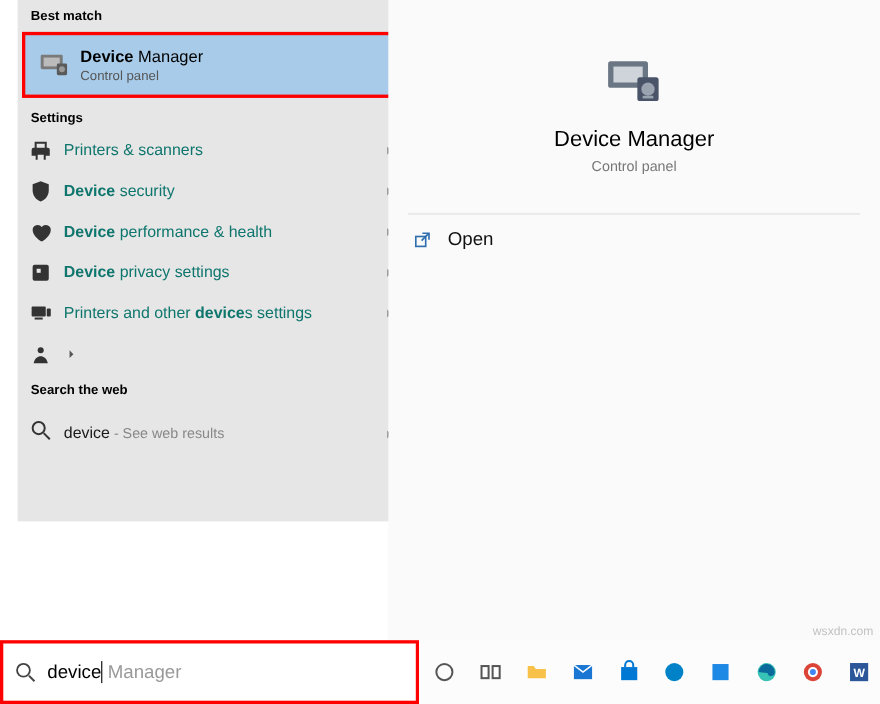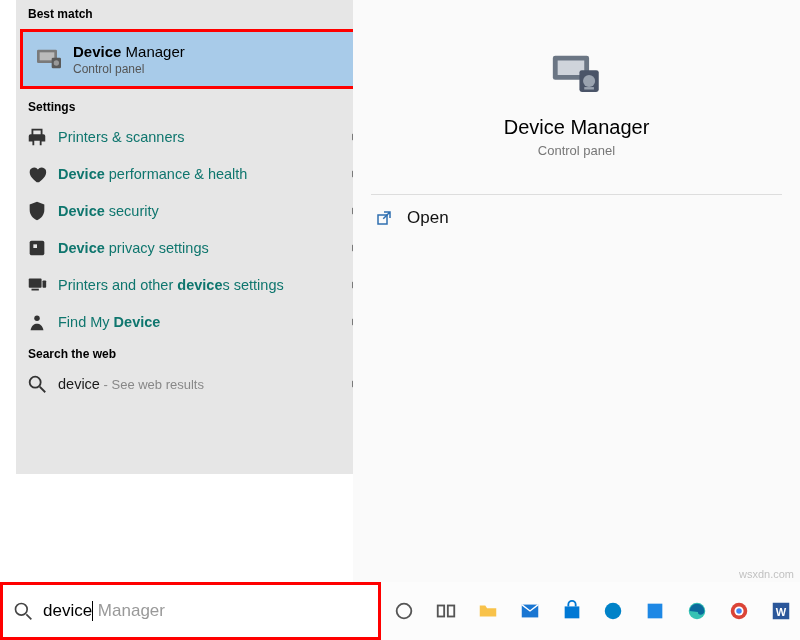--- a/index.html
+++ b/index.html
@@ -14,21 +14,21 @@
   .bm-title { font-size: 15px; color:#000; font-weight:400; }
   .bm-title b { font-weight:600; }
   .bm-sub { font-size: 12px; color:#555; margin-top:2px; }
 
   .row { display:flex; align-items:center; height:37px; padding:0 8px 0 10px; cursor:default; }
   .row-icon { width:22px; height:22px; margin-right:10px; display:flex; align-items:center; justify-content:center; fill:#333; }
   .row-label { flex:1; font-size:14.5px; color:#0f766e; }
   .row-label b { font-weight:600; }
   .chev { width:14px; height:14px; fill:#555; }
 
-  .web-row { display:flex; align-items:center; height:37px; padding:0 8px 0 10px; }
+  .web-row { display:flex; align-items:flex-end; height:37px; padding:0 8px 0 10px; }
   .web-label { flex:1; font-size:14.5px; color:#1a1a1a; }
   .web-sub { color:#888; font-size:13px; }
 
   
   .rp-icon { width:58px; height:58px; margin: 46px auto 12px auto; display:block; fill:#545f70; }
   .rp-title { text-align:center; font-size:20px; font-weight:400; color:#000; }
   .rp-sub { text-align:center; font-size:13px; color:#777; margin-top:4px; }
   .rp-divider { height:1px; background:#ddd; margin: 36px 18px 0 18px; }
   .rp-open { display:flex; align-items:center; height:46px; padding-left:22px; }
   .rp-open-icon { width:18px; height:18px; margin-right:14px; }
@@ -76,35 +76,35 @@
         </svg>
       </span>
     <span class="row-label"><span>Printers &amp; scanners</span></span>
     <svg class="chev" viewBox="0 0 24 24">
         <path d="M9 6l6 6-6 6"></path>
       </svg>
   </div>
   <div class="row">
     <span class="row-icon">
         <svg viewBox="0 0 24 24">
+          <path d="M12 2l8 3v6c0 5-3.4 9.3-8 11-4.6-1.7-8-6-8-11V5l8-3z"></path>
+        </svg>
+      </span>
+    <span class="row-label"><b>Device</b><span> security</span></span>
+    <svg class="chev" viewBox="0 0 24 24">
+        <path d="M9 6l6 6-6 6"></path>
+      </svg>
+  </div>
+  <div class="row">
+    <span class="row-icon">
+        <svg viewBox="0 0 24 24">
           <path d="M12 21s-8-5-8-11a5 5 0 019-3 5 5 0 019 3c0 6-8 11-8 11h-2z"></path>
         </svg>
       </span>
     <span class="row-label"><b>Device</b><span> performance &amp; health</span></span>
-    <svg class="chev" viewBox="0 0 24 24">
-        <path d="M9 6l6 6-6 6"></path>
-      </svg>
-  </div>
-  <div class="row">
-    <span class="row-icon">
-        <svg viewBox="0 0 24 24">
-          <path d="M12 2l8 3v6c0 5-3.4 9.3-8 11-4.6-1.7-8-6-8-11V5l8-3z"></path>
-        </svg>
-      </span>
-    <span class="row-label"><b>Device</b><span> security</span></span>
     <svg class="chev" viewBox="0 0 24 24">
         <path d="M9 6l6 6-6 6"></path>
       </svg>
   </div>
   <div class="row">
     <span class="row-icon">
         <svg viewBox="0 0 24 24">
           <rect x="4" y="4" width="16" height="16" rx="2"></rect>
           <rect x="8" y="8" width="4" height="4" fill="#e6e6e6"></rect>
         </svg>
@@ -127,21 +127,20 @@
         <path d="M9 6l6 6-6 6"></path>
       </svg>
   </div>
   <div class="row">
     <span class="row-icon">
         <svg viewBox="0 0 24 24">
           <circle cx="12" cy="8" r="3"></circle>
           <path d="M5 21c1-5 4-7 7-7s6 2 7 7H5z"></path>
         </svg>
       </span>
-    <span class="row-label"><span>Find My </span><b>Device</b></span>
     <svg class="chev" viewBox="0 0 24 24">
         <path d="M9 6l6 6-6 6"></path>
       </svg>
   </div>
 
   <div class="section-header">Search the web</div>
   <div class="web-row">
     <span class="row-icon">
         <svg viewBox="0 0 24 24">
           <circle cx="10" cy="10" r="6" fill="none" stroke="#333" stroke-width="2"></circle>

